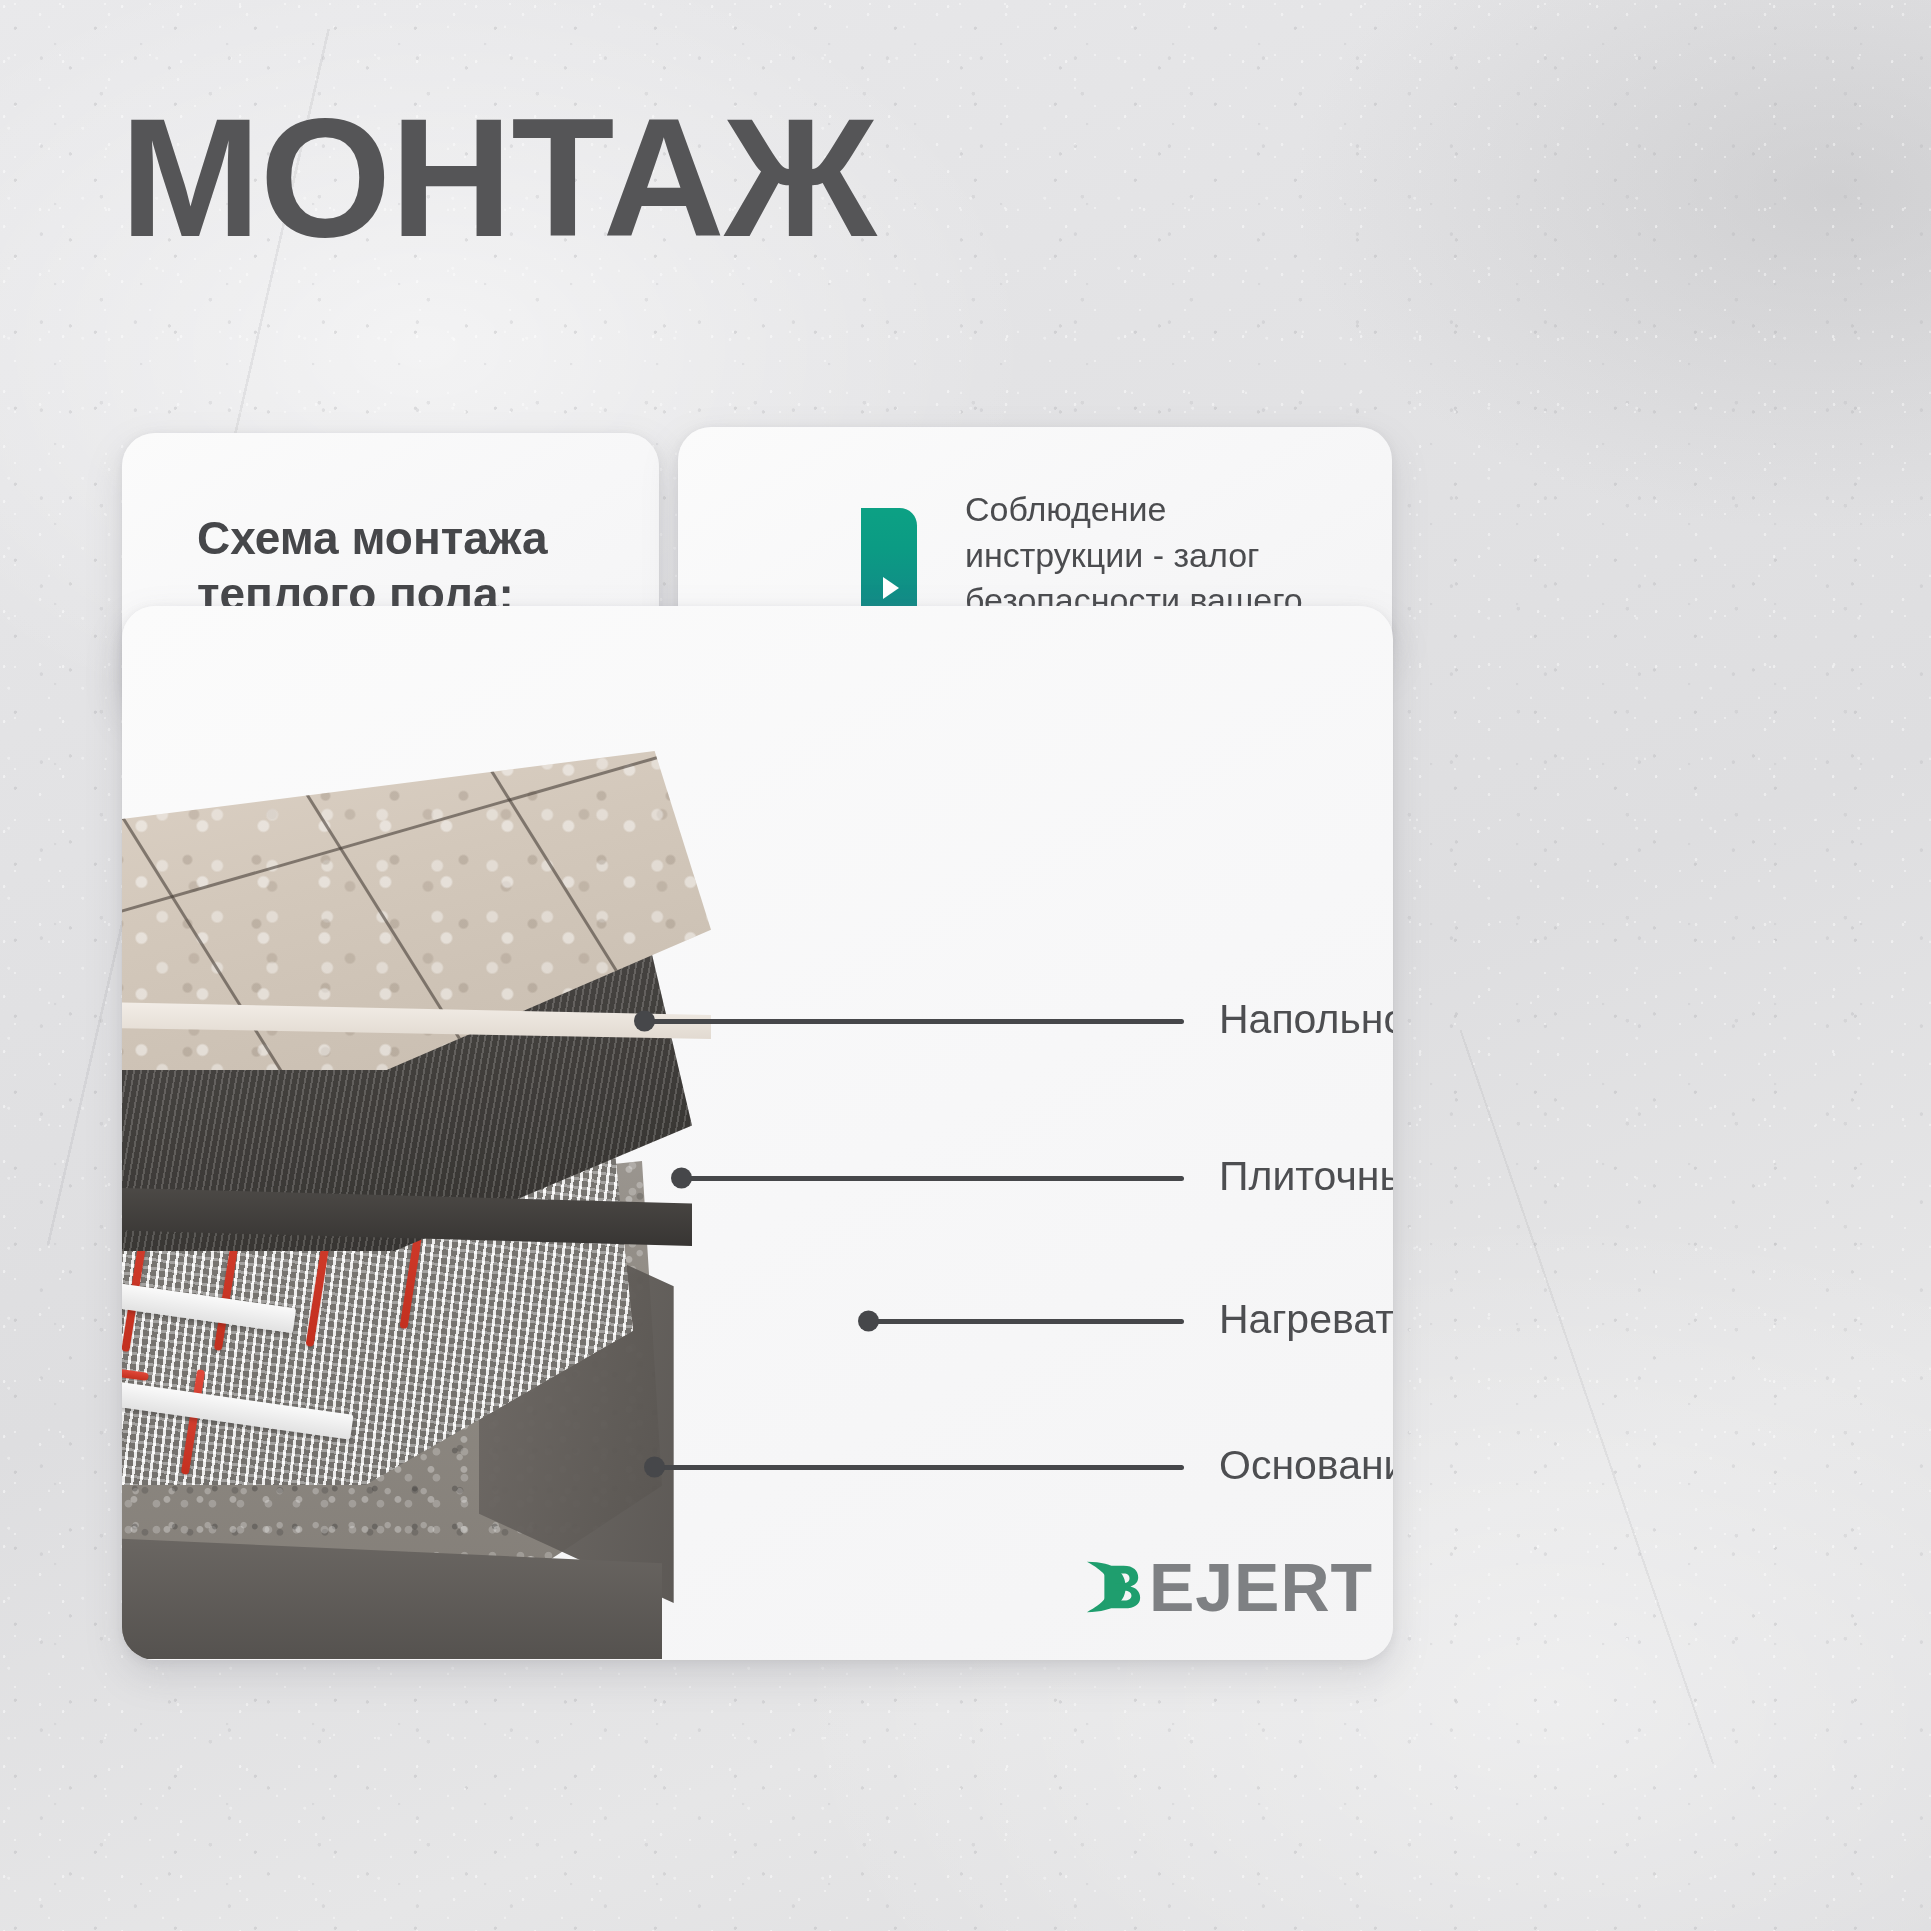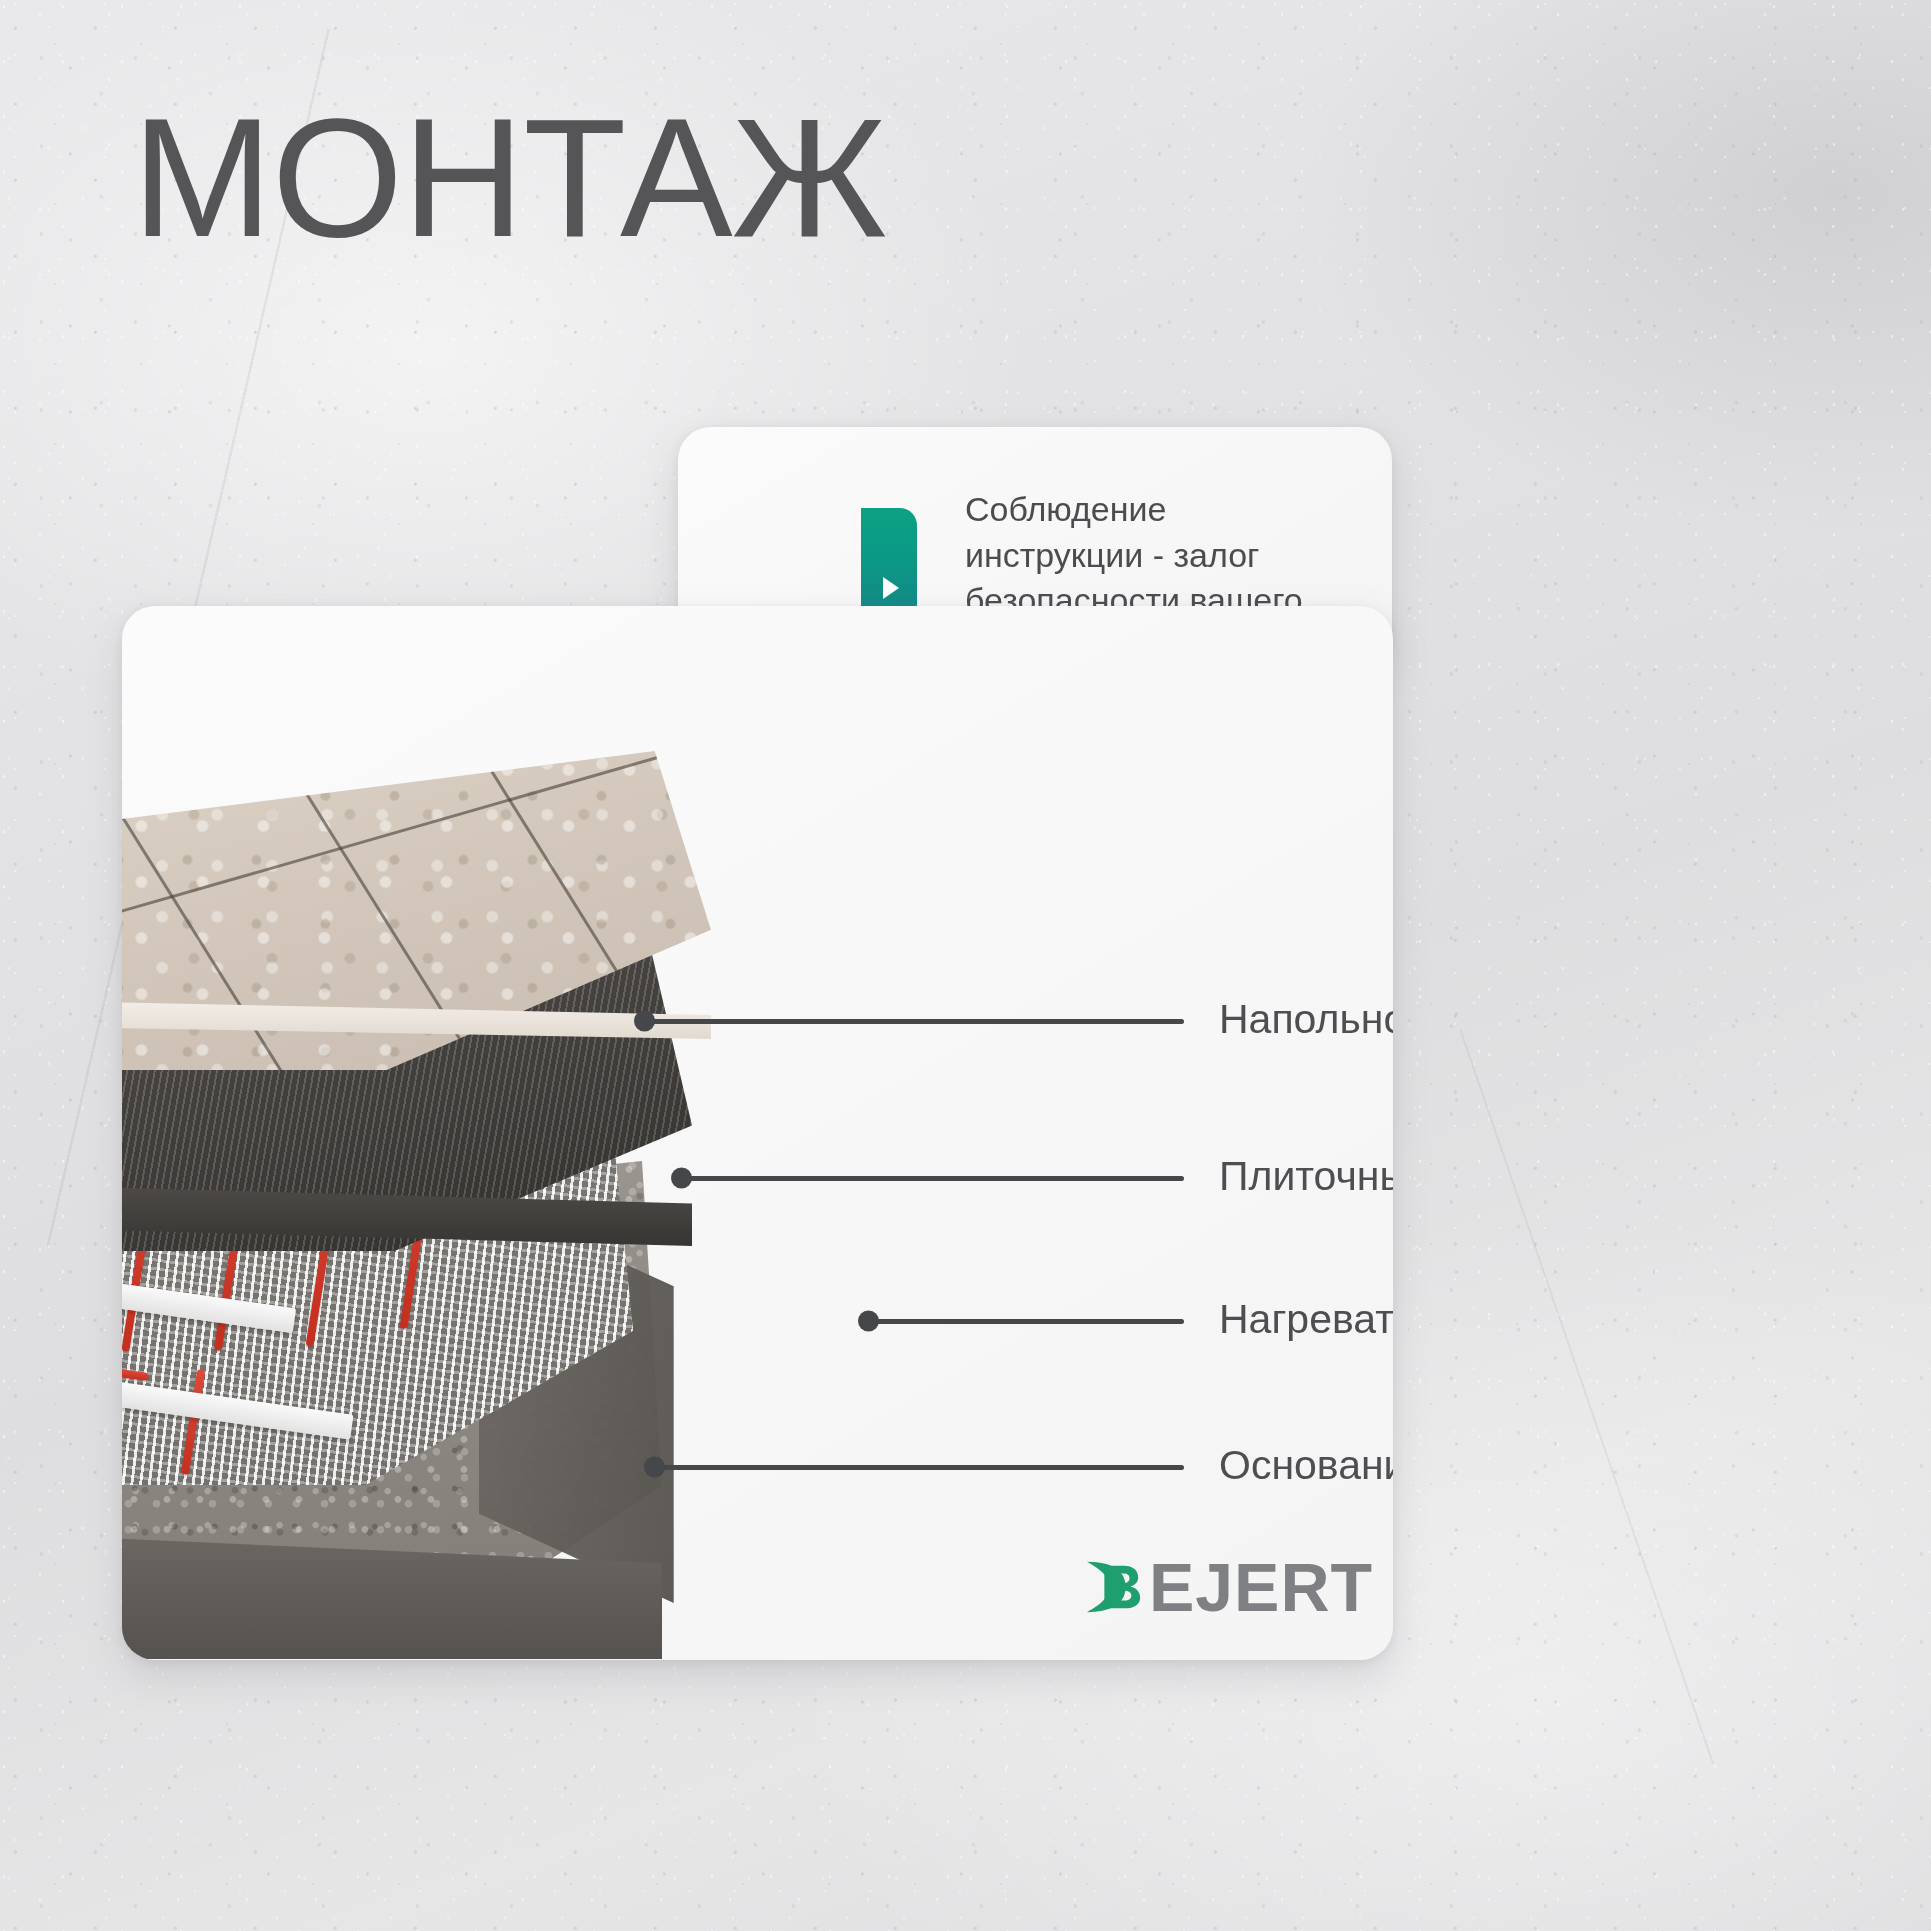--- a/index.html
+++ b/index.html
@@ -49,23 +49,23 @@
       linear-gradient(88deg, transparent 0 49.6%, rgba(120,120,126,.55) 49.6% 49.75%, transparent 49.75% 100%),
       linear-gradient(103deg, transparent 0 14.8%, rgba(130,130,136,.40) 14.8% 14.92%, transparent 14.92% 100%),
       linear-gradient(71deg, transparent 0 78.4%, rgba(125,125,130,.35) 78.4% 78.5%, transparent 78.5% 100%);
     background-size:100% 46%, 100% 63%, 100% 38%;
     background-position: 0 62%, 0 4%, 0 86%;
     background-repeat:no-repeat;
   }
 
   
   #title{
-    position:absolute; left:132px; top:93px;
+    position:absolute; left:120px; top:93px;
     font-size:169px; line-height:1;
-    font-weight:normal; letter-spacing:-1px;
+    font-weight:bold; letter-spacing:-1px;
     color:#555557;
     white-space:nowrap;
     z-index:5;
   }
 
   
   .card{
     position:absolute;
     background:linear-gradient(150deg,#fbfbfb 0%,#f7f7f8 55%,#f4f4f5 100%);
     border-radius:33px;
@@ -229,20 +229,23 @@
     color:#7e8083;
   }
 </style>
 </head>
 <body>
 
 <div id="stage">
 
   <div id="title">МОНТАЖ</div>
 
+  <div class="card" id="card-left">
+    <div id="scheme-title">Схема монтажа теплого пола:</div>
+  </div>
 
   <div class="card" id="card-notice">
     <div id="notice-tab">
       <span class="play-tri"></span>
     </div>
     <div id="notice-text">Соблюдение инструкции - залог безопасности вашего дома!</div>
   </div>
 
   <div class="card" id="card-main">
 

